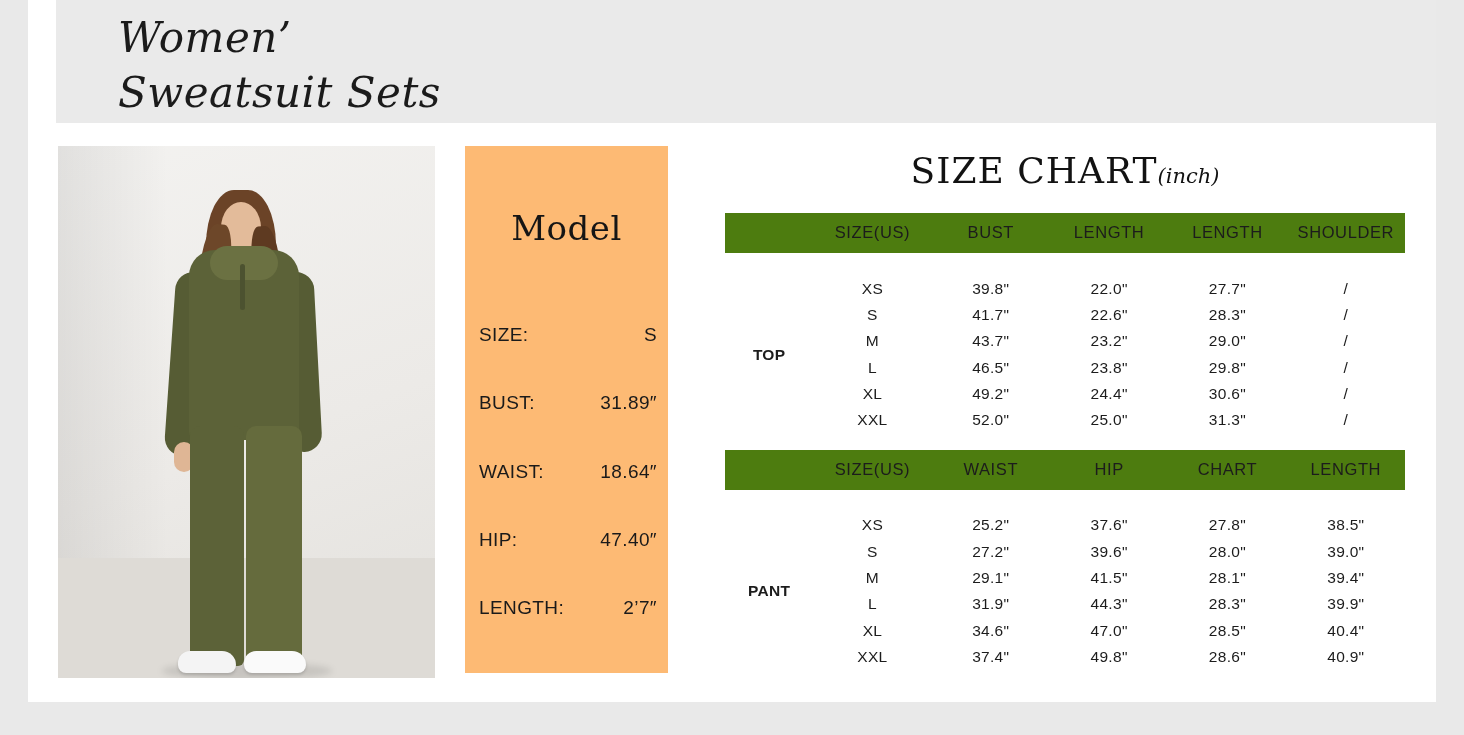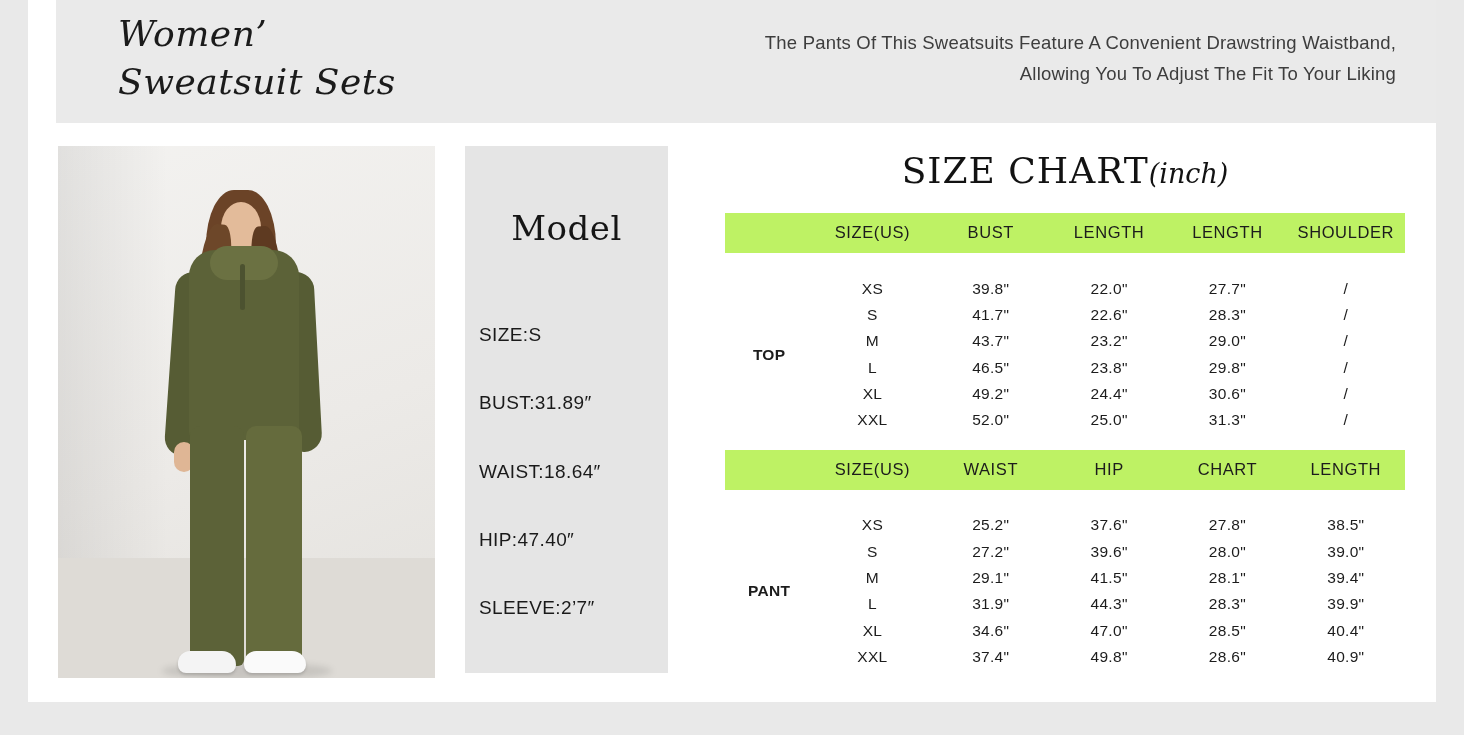--- a/index.html
+++ b/index.html
@@ -31,21 +31,21 @@
     background: #eaeaea;
     display: flex;
     align-items: center;
   }
   .header-title {
     position: absolute;
     left: 62px;
     top: 10px;
     font-family: "DejaVu Serif", serif;
     font-style: italic;
-    font-size: 36px;
+    font-size: 42px;
     line-height: 1.32;
     color: #1b1b1b;
     letter-spacing: 0.5px;
     white-space: pre-line;
   }
   .header-sub {
     position: absolute;
     right: 40px;
     top: 28px;
     width: 690px;
@@ -144,37 +144,38 @@
     background: rgba(0,0,0,0.10); border-radius: 50%;
     filter: blur(3px);
   }
   
   .model-panel {
     position: absolute;
     left: 437px;
     top: 146px;
     width: 203px;
     height: 527px;
-    background: #e5e5e5;
+    background: #fdba74;
   }
   .model-title {
     position: absolute;
     top: 62px;
     width: 100%;
     text-align: center;
     font-family: "DejaVu Serif", serif;
     font-size: 34px;
     color: #151515;
     letter-spacing: 0.5px;
   }
   .model-row {
     position: absolute;
     left: 14px;
     width: 178px;
     display: flex;
+    justify-content: space-between;
     align-items: baseline;
     font-size: 19px;
     color: #1a1a1a;
     letter-spacing: 0.4px;
   }
   .model-row .mv { font-size: 19px; }
   
   .chart-wrap {
     position: absolute;
     left: 697px;
@@ -183,32 +184,32 @@
   }
   .chart-title {
     text-align: center;
     font-family: "DejaVu Serif", serif;
     font-size: 36px;
     color: #121212;
     letter-spacing: 1px;
     margin-top: 4px;
   }
   .chart-title .unit {
-    font-size: 27px;
+    font-size: 21px;
     font-style: italic;
     letter-spacing: 0;
   }
   table.size {
     border-collapse: collapse;
     width: 680px;
     table-layout: fixed;
     margin-top: 22px;
   }
   table.size th {
-    background: #bef264;
+    background: #4d7c0f;
     font-weight: normal;
     font-size: 16.5px;
     color: #1c1c1c;
     padding: 10px 0 11px;
     letter-spacing: 0.6px;
   }
   table.size td {
     text-align: center;
     font-size: 15.5px;
     color: #1c1c1c;
@@ -227,21 +228,20 @@
   .spacer-row td { height: 14px; padding: 0; }
 </style>
 </head>
 <body>
 
 <div class="page">
 
   <div class="header">
     <div class="header-title">Women’
 Sweatsuit Sets</div>
-    <div class="header-sub">The Pants Of This Sweatsuits Feature A Convenient Drawstring Waistband, Allowing You To Adjust The Fit To Your Liking</div>
   </div>
 
   <div class="photo">
     <div class="wall-shadow"></div>
     <div class="floor"></div>
     <div class="fig-shadow"></div>
     <div class="fig-hair"></div>
     <div class="fig-face"></div>
     <div class="fig-hair2"></div>
     <div class="fig-hair3"></div>
@@ -270,21 +270,21 @@
     </div>
     <div class="model-row" style="top:315px">
       <span>WAIST:</span>
       <span class="mv">18.64″</span>
     </div>
     <div class="model-row" style="top:383px">
       <span>HIP:</span>
       <span class="mv">47.40″</span>
     </div>
     <div class="model-row" style="top:451px">
-      <span>SLEEVE:</span>
+      <span>LENGTH:</span>
       <span class="mv">2’7″</span>
     </div>
   </div>
 
   <div class="chart-wrap">
     <div class="chart-title">
       <span>SIZE CHART</span><span class="unit">(inch)</span>
     </div>
 
     <table class="size">

